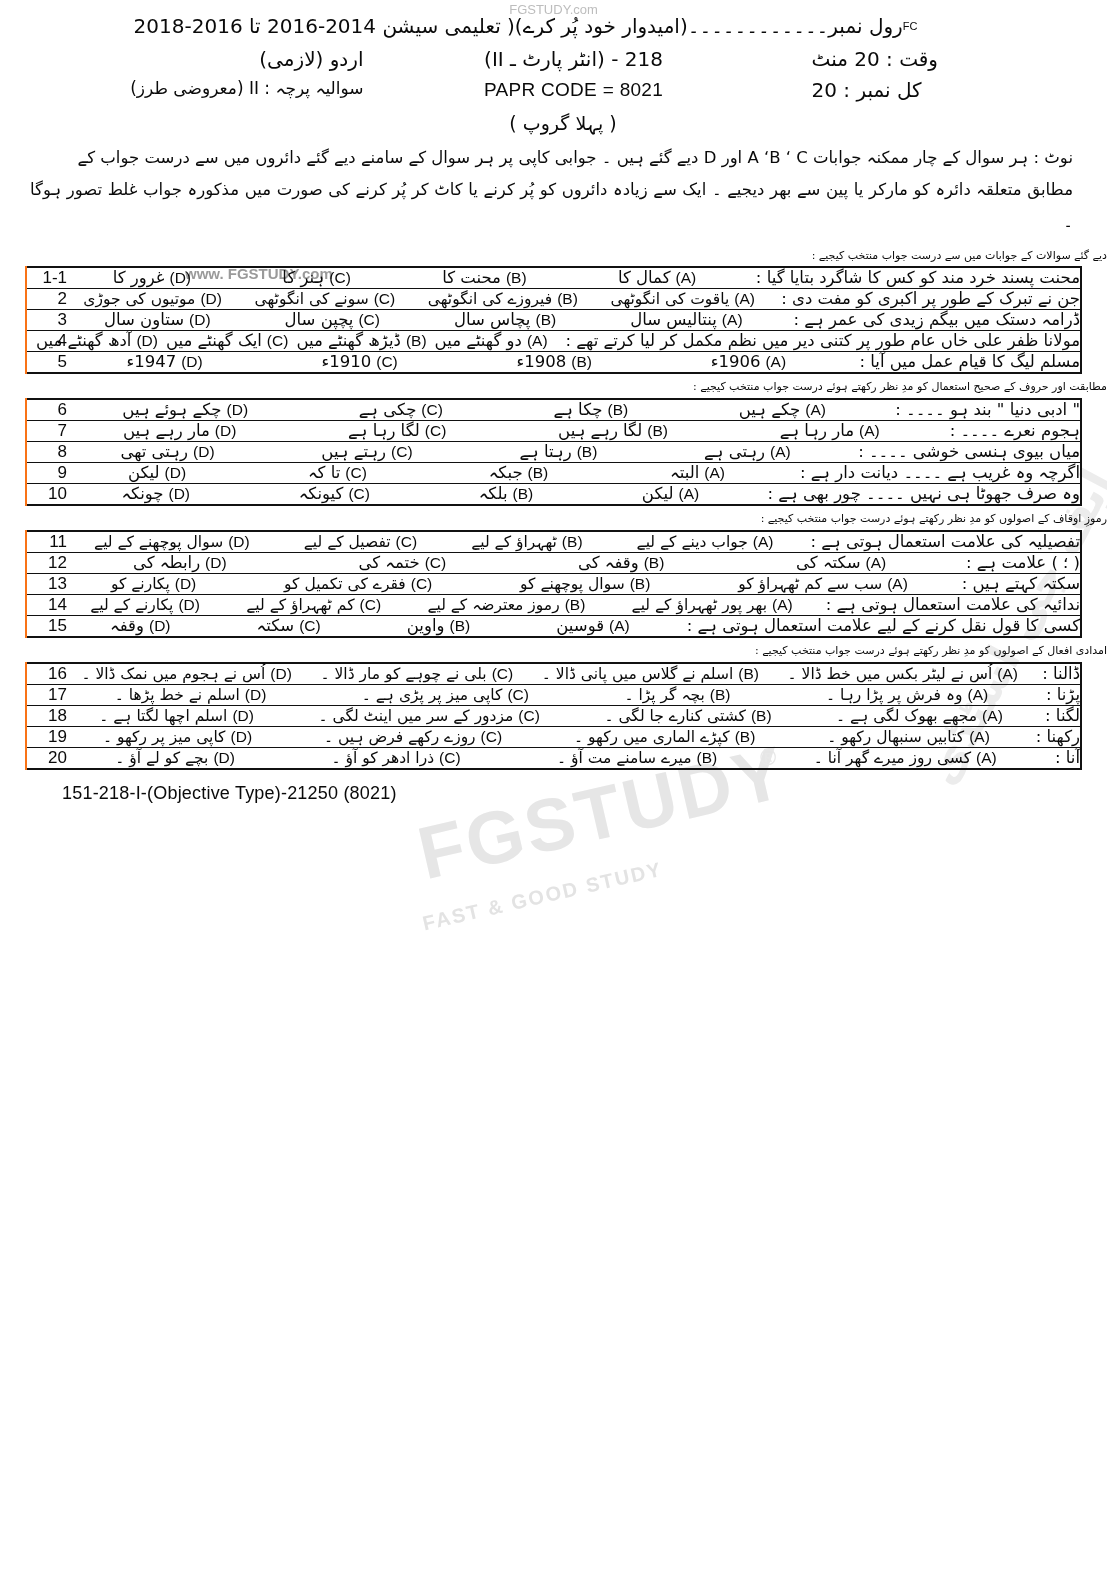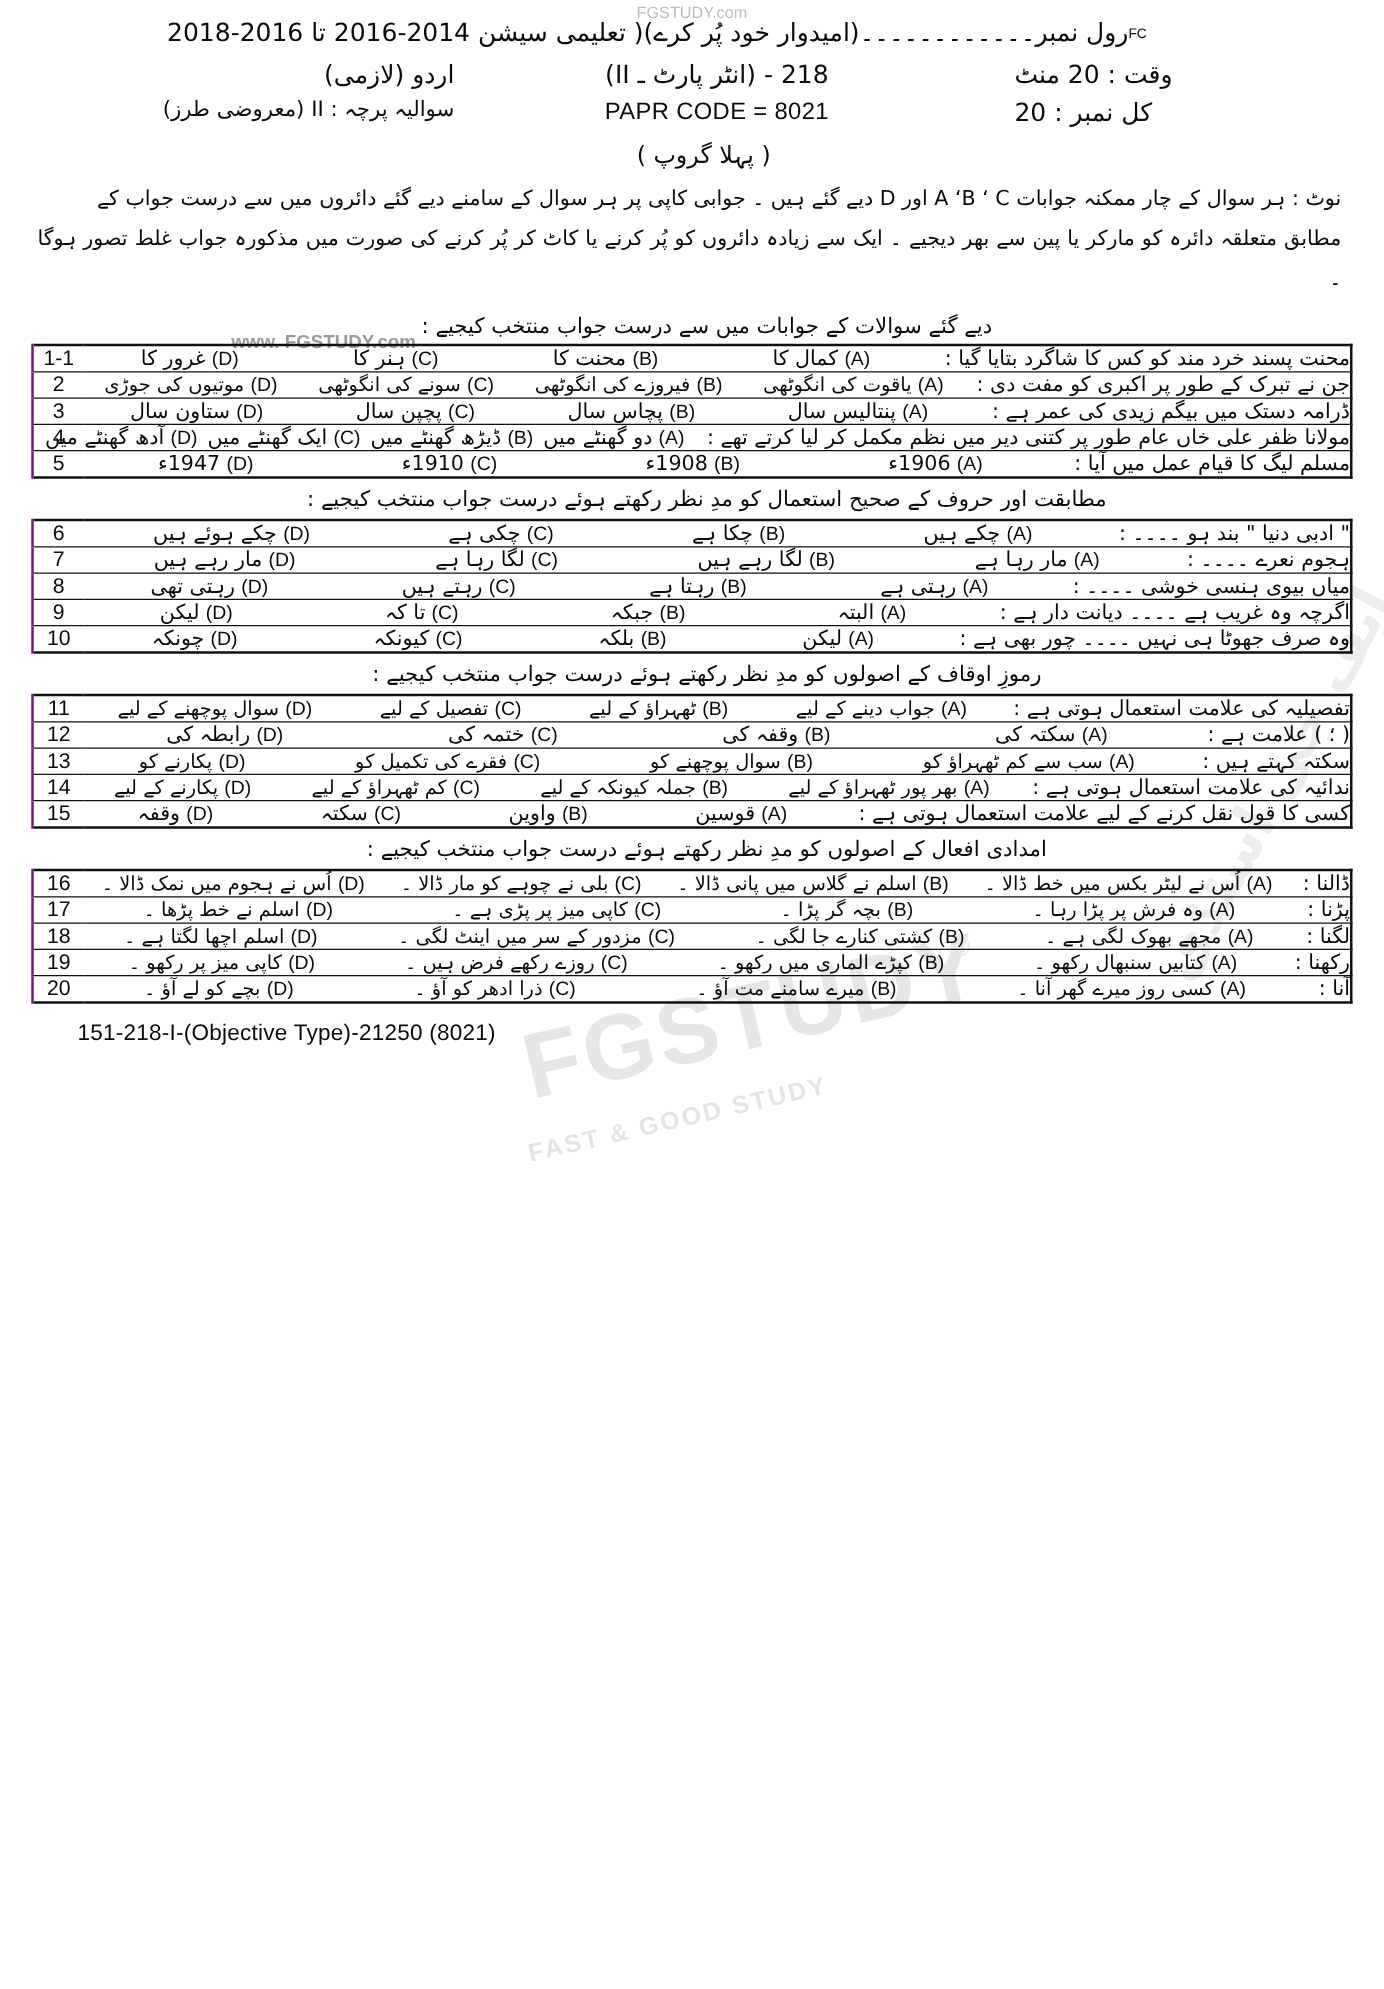--- a/index.html
+++ b/index.html
@@ -122,22 +122,22 @@
     font-size: 16.5px;
     line-height: 1.95;
     padding: 8px 34px 0 30px;
     text-align: justify;
     font-family: "DejaVu Sans", sans-serif;
   }
   .sec-head {
     position: relative;
     z-index: 2;
     direction: rtl;
-    text-align: center;
-    font-size: 17px;
+    text-align: right;
+    font-size: 11px;
     padding: 6px 0 5px 24px;
     font-family: "DejaVu Sans", sans-serif;
   }
   .sec-head.first { padding-top: 10px; padding-bottom: 4px; }
 
   
   .qtable {
     position: relative;
     z-index: 2;
     width: 1057px;
@@ -151,25 +151,24 @@
   .qtable td {
     border-top: 1.6px solid #111;
     border-bottom: 1.6px solid #111;
     padding: 0;
     vertical-align: middle;
   }
   .qtable tr:first-child td { border-top: none; }
   .qtable tr:last-child td { border-bottom: none; }
   .qnum {
     width: 40px;
-    text-align: center;
     font-size: 17px;
     font-family: "Liberation Sans", sans-serif;
     border-right: none;
-    border-left: 2px solid #701a75;
+    border-left: 2px solid #f97316;
   }
   .qbody {
     padding: 7px 12px 7px 10px;
     font-size: 16.5px;
     font-family: "DejaVu Sans", sans-serif;
   }
   .qrow-inner {
     display: flex;
     flex-direction: row;
     align-items: center;
@@ -451,21 +450,21 @@
               </div>
             </td>
             <td class="qnum">13</td>
           </tr>
           <tr>
             <td class="qbody dense">
               <div class="qrow-inner">
                 <span class="qstem">ندائیہ کی علامت استعمال ہوتی ہے :</span>
                 <span class="opts">
                   <span class="opt"><span class="lab">(A)</span><span class="txt">بھر پور ٹھہراؤ کے لیے</span></span>
-                  <span class="opt"><span class="lab">(B)</span><span class="txt">جملہ کیونکہ کے لیے</span></span>
+                  <span class="opt"><span class="lab">(B)</span><span class="txt">رموز معترضہ کے لیے</span></span>
                   <span class="opt"><span class="lab">(C)</span><span class="txt">کم ٹھہراؤ کے لیے</span></span>
                   <span class="opt"><span class="lab">(D)</span><span class="txt">پکارنے کے لیے</span></span>
                 </span>
               </div>
             </td>
             <td class="qnum">14</td>
           </tr>
           <tr>
             <td class="qbody">
               <div class="qrow-inner">

